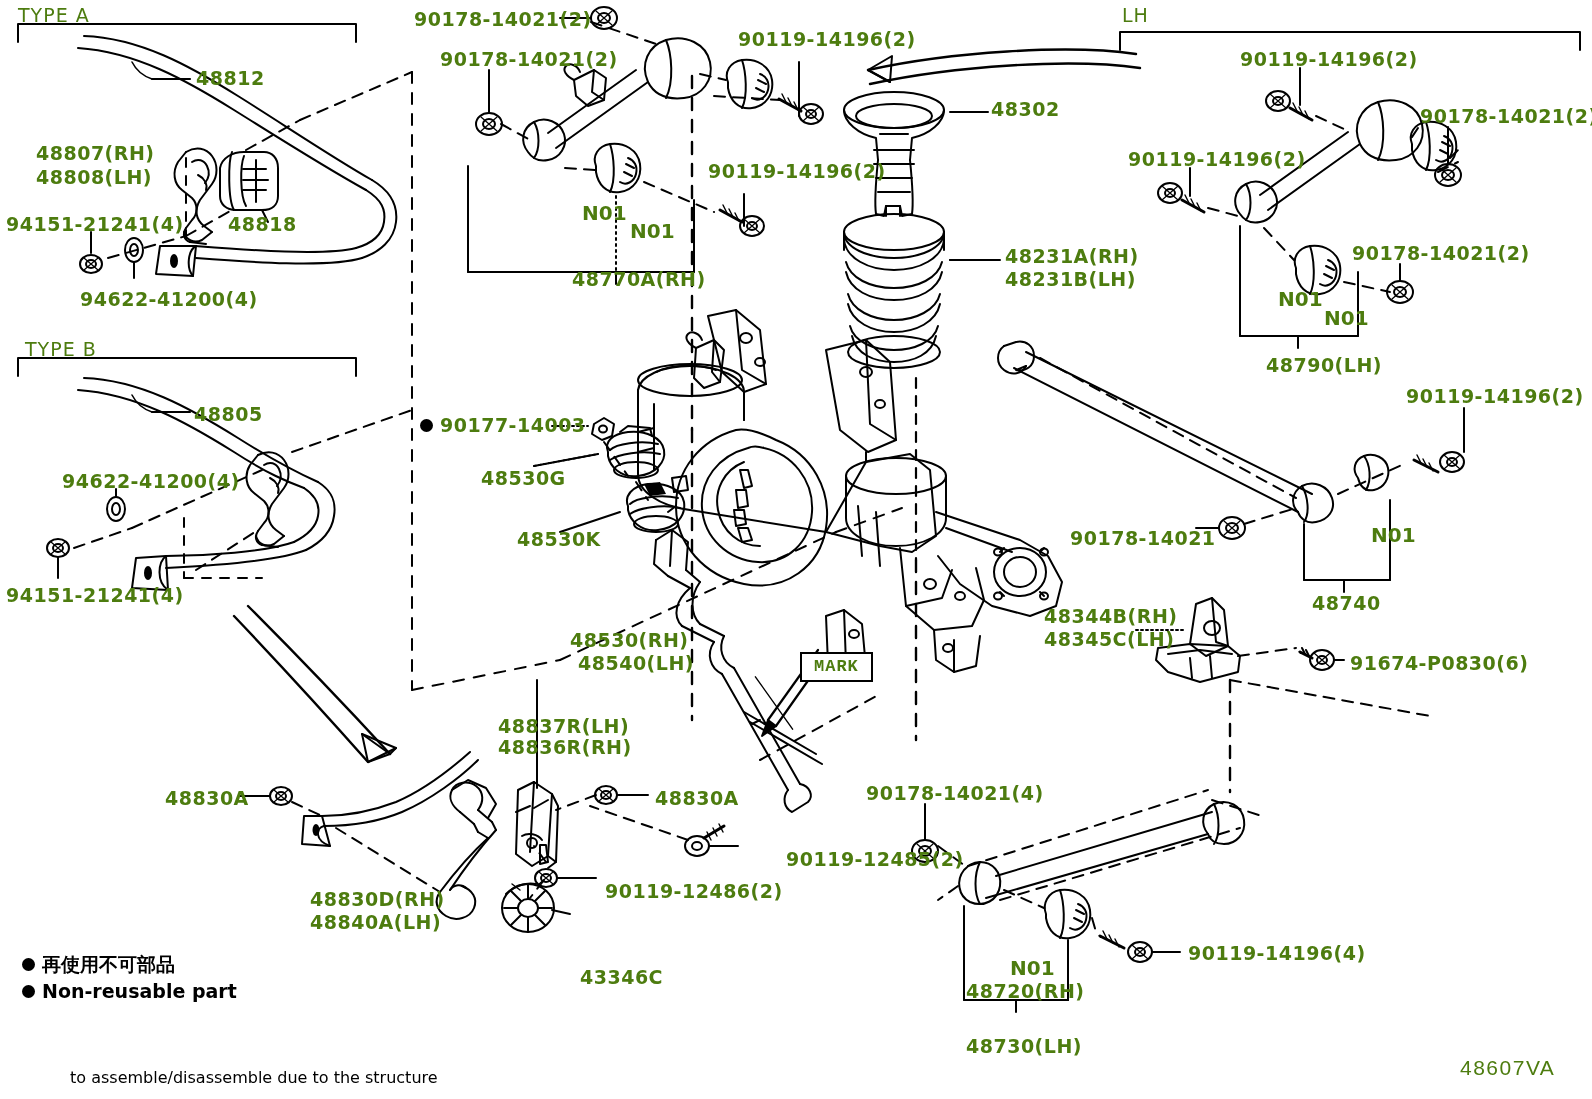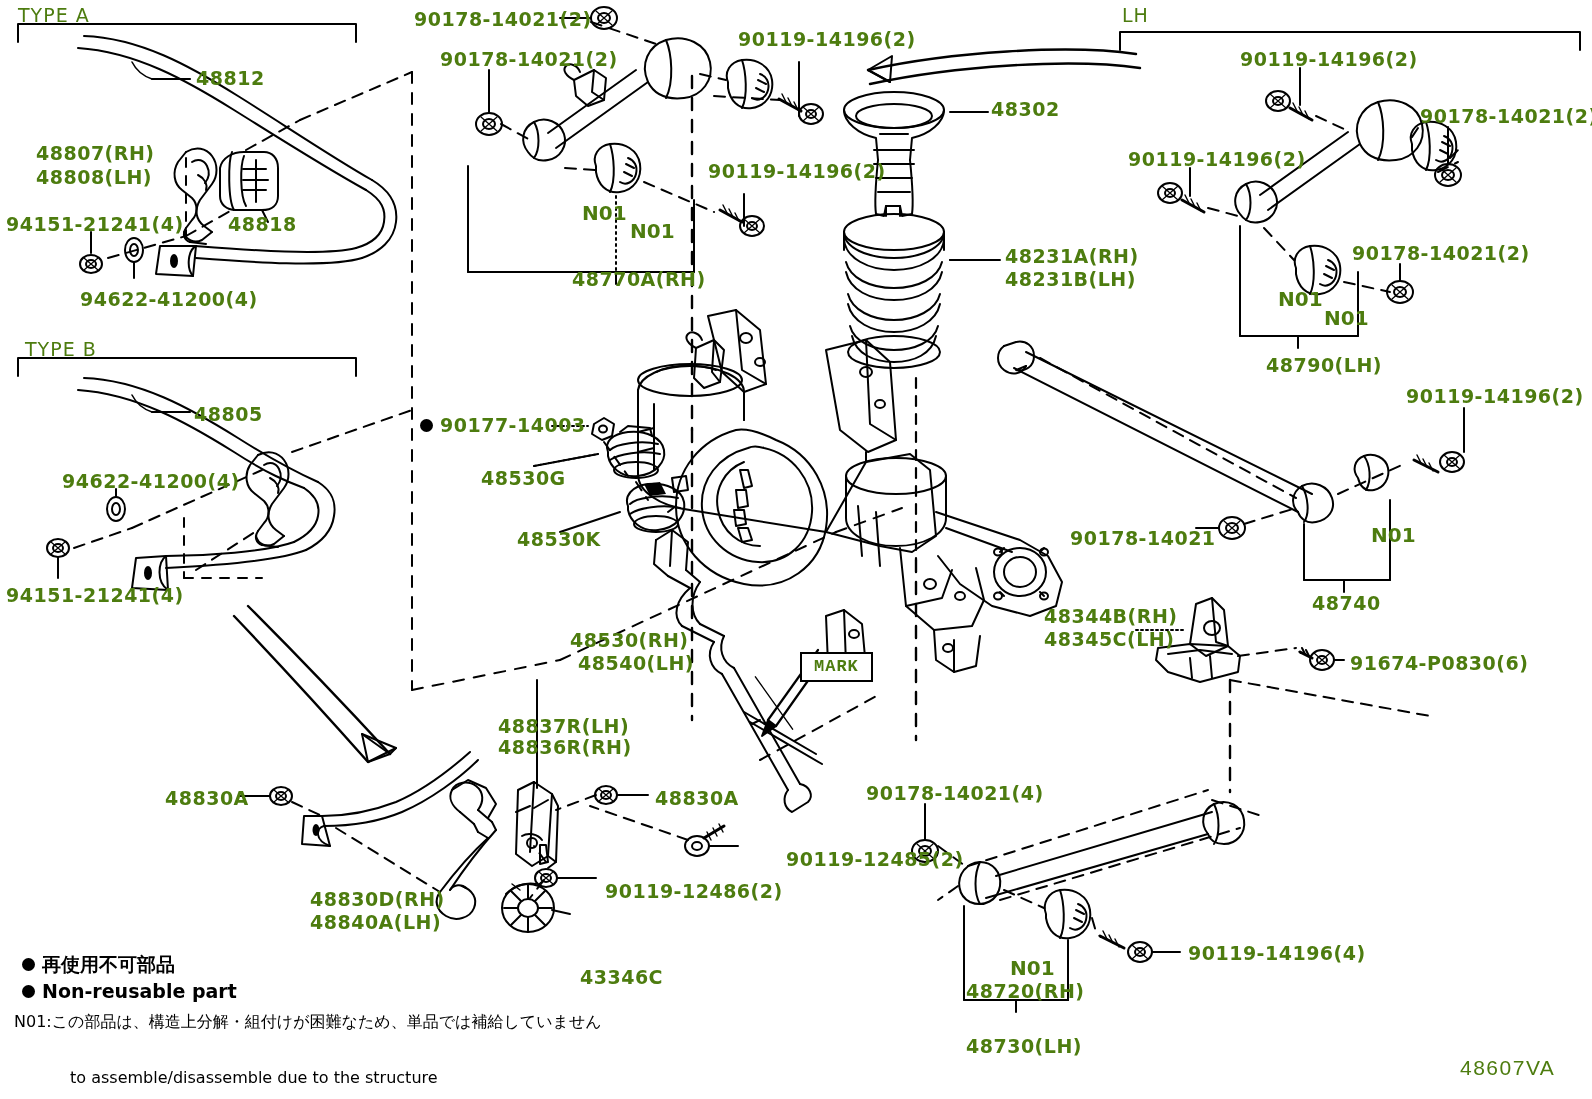--- a/index.html
+++ b/index.html
@@ -784,18 +784,17 @@
   <div class="lbl" style="left:1188px; top:942px;">90119-14196(4)</div>
   <div class="lbl" style="left:966px; top:980px;">48720(RH)</div>
   <div class="lbl" style="left:966px; top:1035px;">48730(LH)</div>
 
   <div class="legend" style="left:22px; top:952px;">
     <span class="bullet"></span><span class="jp">再使用不可部品</span>
   </div>
   <div class="legend" style="left:22px; top:980px;">
     <span class="bullet"></span><span class="en">Non-reusable part</span>
   </div>
-  <div class="legend note-jp" style="left:14px; top:1012px;">N01:この部品は、構造上分解・組付けが困難なため、単品では補給していません</div>
   <div class="legend note-en" style="left:70px; top:1068px;">to assemble/disassemble due to the structure</div>
 
   <div class="lbl code" style="left:1460px; top:1056px;">48607VA</div>
 
 </div>
 
 </body></html>

